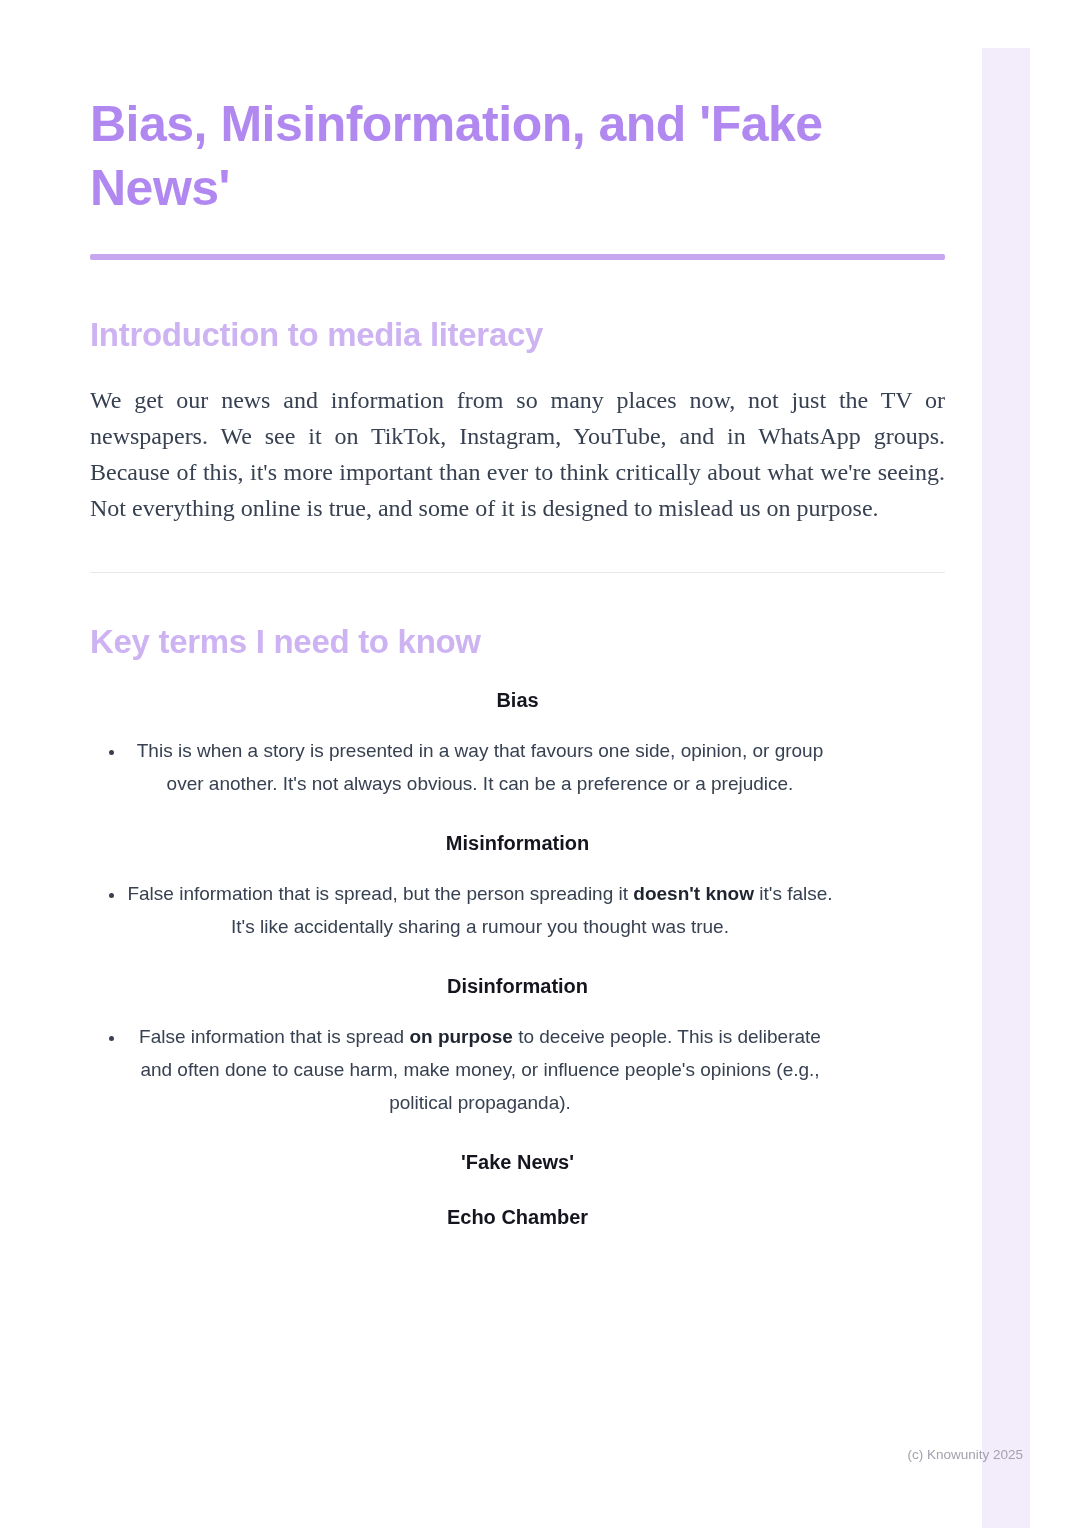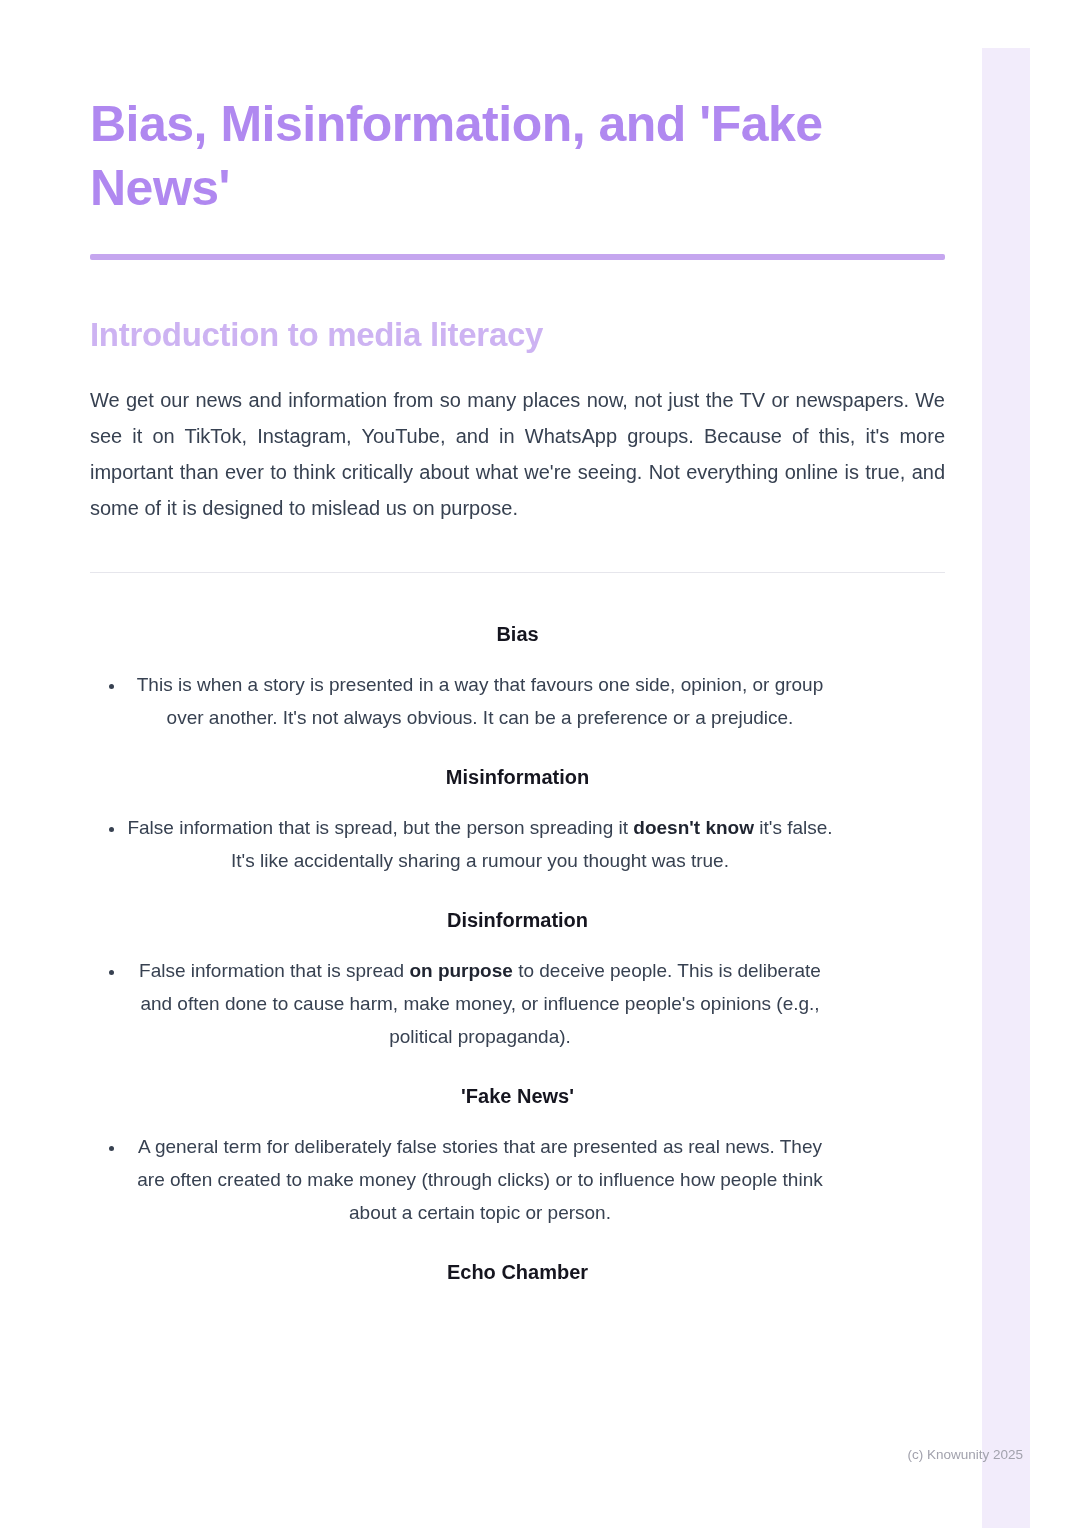--- a/index.html
+++ b/index.html
@@ -53,24 +53,25 @@
 
   .section-heading {
     font-size: 33px;
     font-weight: bold;
     letter-spacing: -0.3px;
     color: var(--accent_heading, #cdb3f2);
     margin-bottom: 28px;
   }
 
   .body-text {
-    font-size: 20px;
+    font-size: 24px;
     line-height: 36px;
     text-align: justify;
     color: #374151;
+    font-family: Liberation Serif, serif;
   }
 
   .divider {
     border: none;
     border-top: 1px solid #e6e6ec;
     margin: 46px 0 50px 0;
   }
 
   .term-block { margin-bottom: 32px; text-align: center; }
 
@@ -118,20 +119,21 @@
     <div class="title-rule"></div>
 
     <section>
       <h2 class="section-heading">Introduction to media literacy</h2>
       <p class="body-text">We get our news and information from so many places now, not just the TV or newspapers. We see it on TikTok, Instagram, YouTube, and in WhatsApp groups. Because of this, it's more important than ever to think critically about what we're seeing. Not everything online is true, and some of it is designed to mislead us on purpose.</p>
     </section>
 
     <hr class="divider">
 
     <section>
+      <h2 class="section-heading">Key terms I need to know</h2>
 
       <div class="term-block">
         <h3 class="term-heading">Bias</h3>
         <ul class="bullets">
           <li>
             <span>This is when a story is presented in a way that favours one side, opinion, or group over another. It's not always obvious. It can be a preference or a prejudice.</span>
           </li>
         </ul>
       </div>
 
@@ -148,25 +150,20 @@
         <h3 class="term-heading">Disinformation</h3>
         <ul class="bullets">
           <li>
             <span>False information that is spread </span><strong class="seg-bold">on purpose</strong><span> to deceive people. This is deliberate and often done to cause harm, make money, or influence people's opinions (e.g., political propaganda).</span>
           </li>
         </ul>
       </div>
 
       <div class="term-block">
         <h3 class="term-heading">'Fake News'</h3>
-        <ul class="bullets">
-          <li>
-            <span>A general term for deliberately false stories that are presented as real news. They are often created to make money (through clicks) or to influence how people think about a certain topic or person.</span>
-          </li>
-        </ul>
       </div>
 
       <div class="term-block">
         <h3 class="term-heading">Echo Chamber</h3>
       </div>
 
     </section>
 
   </div>
 

